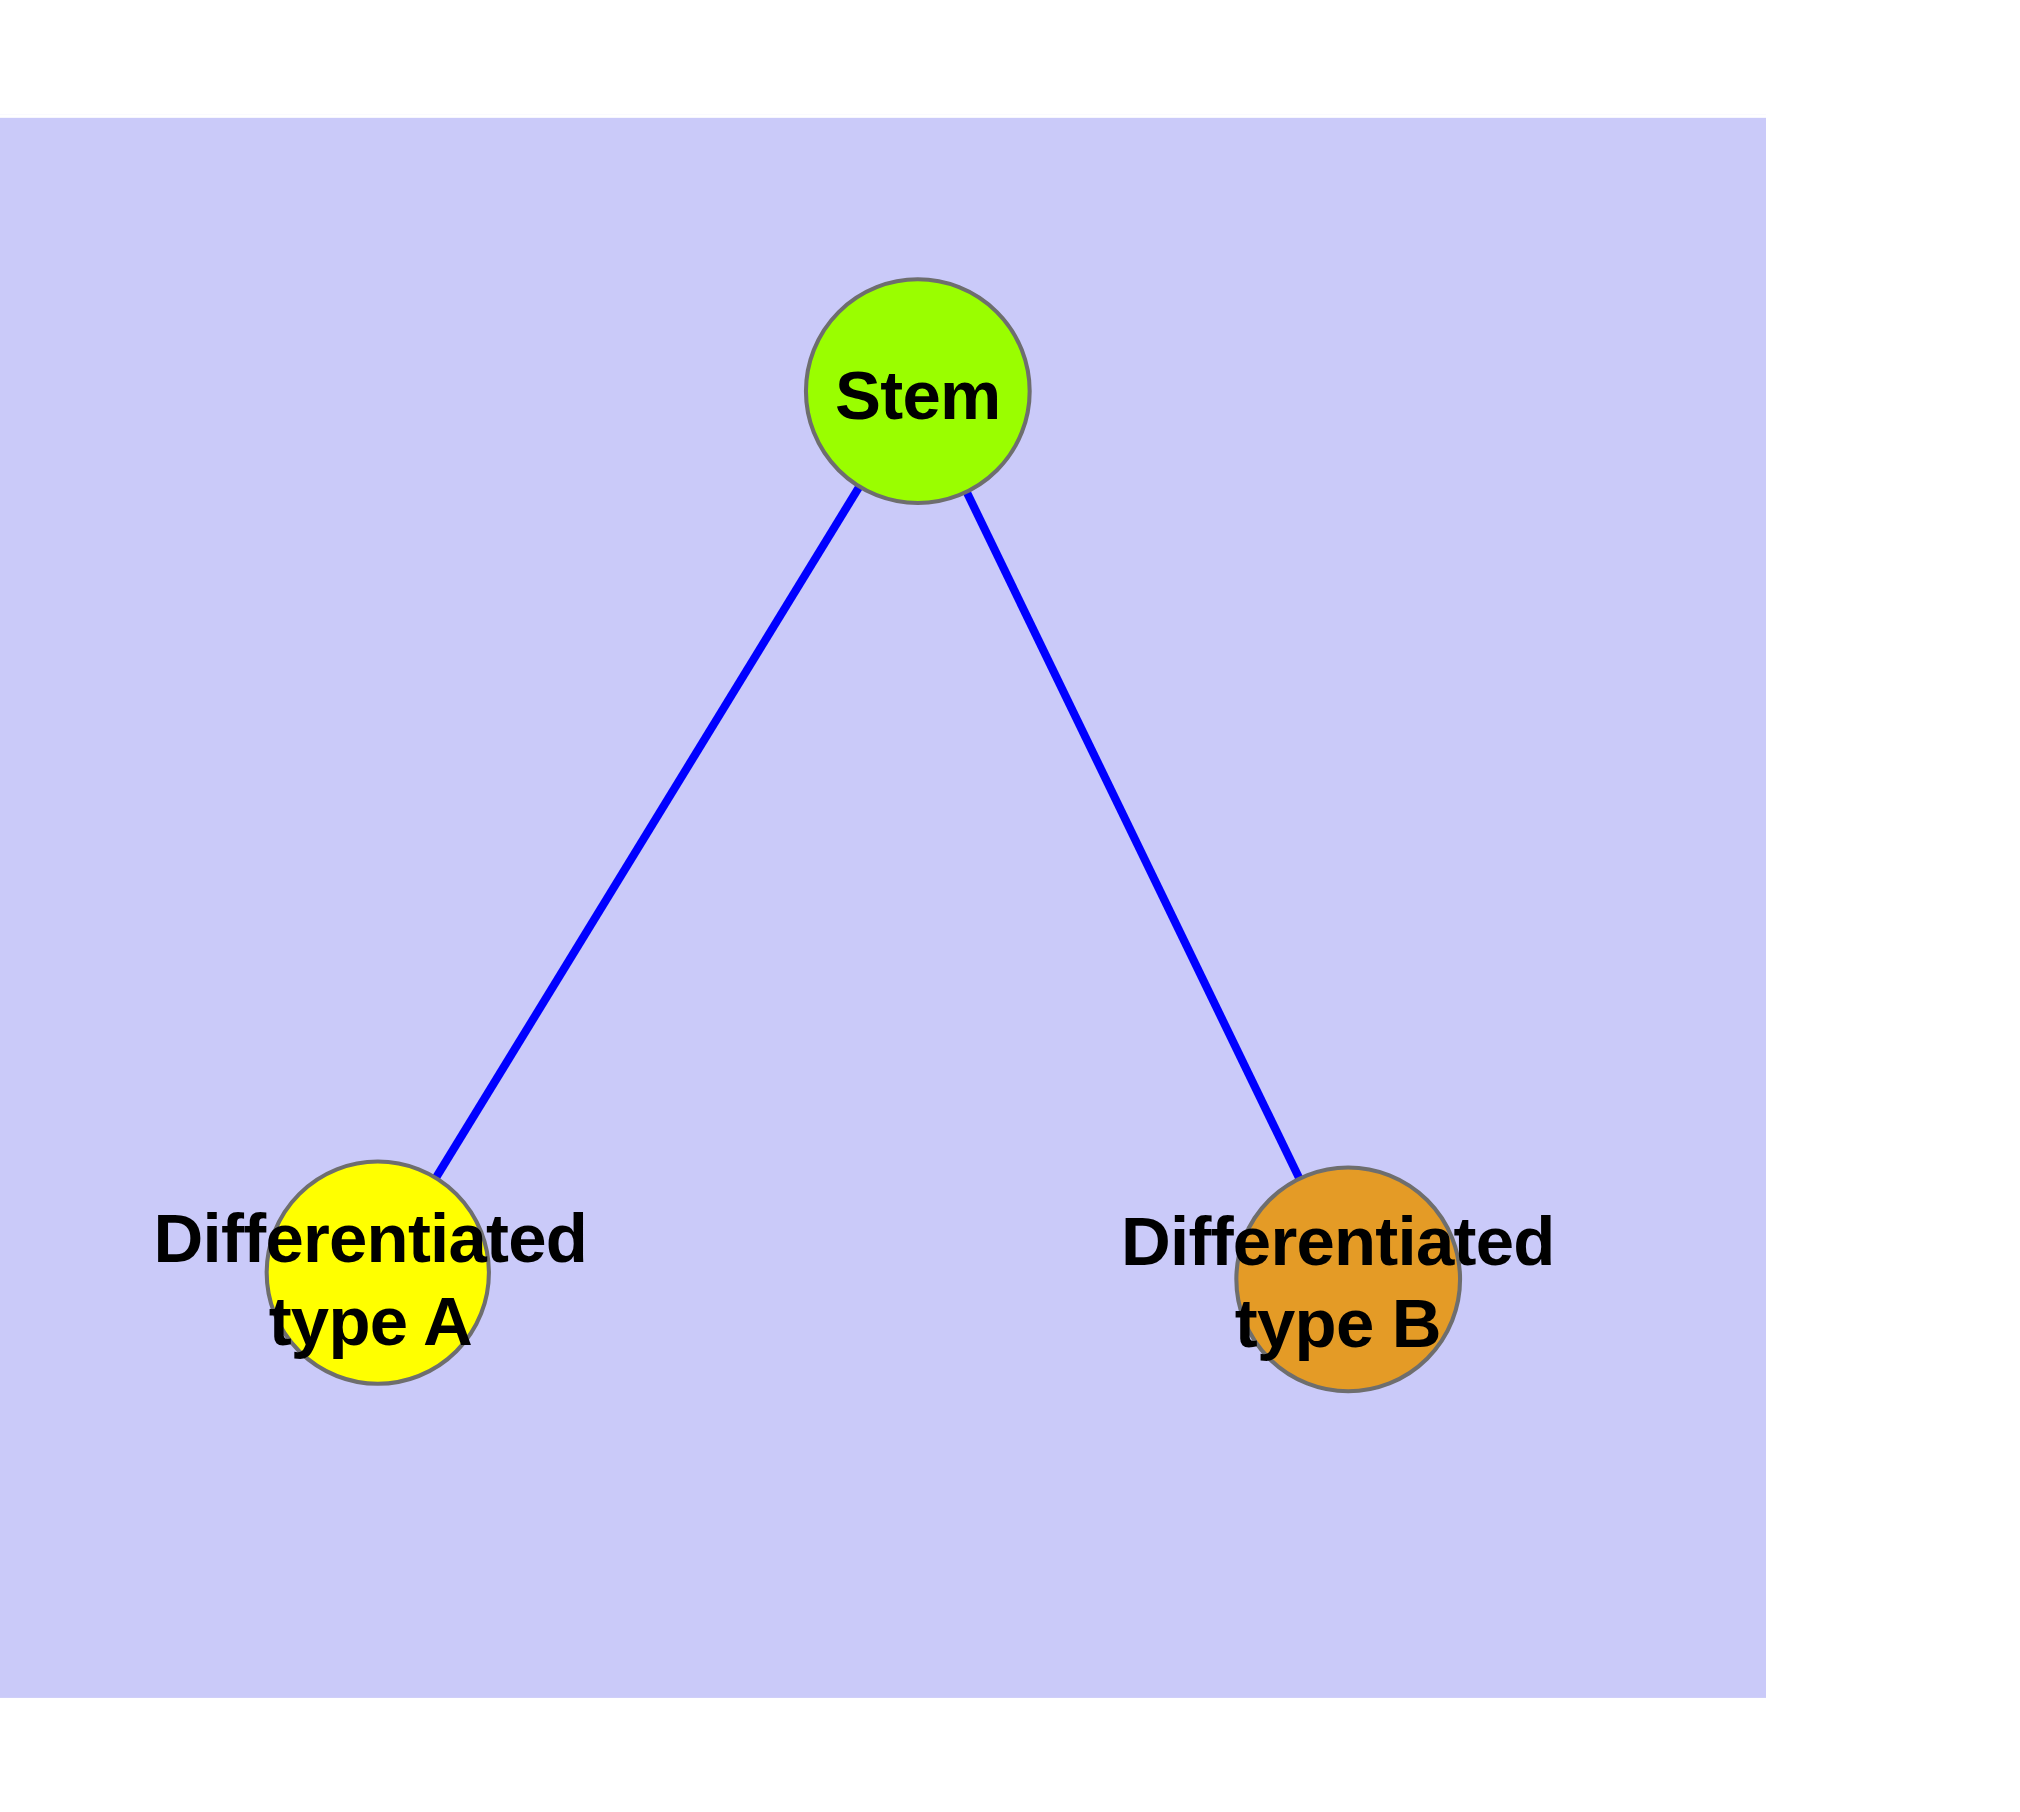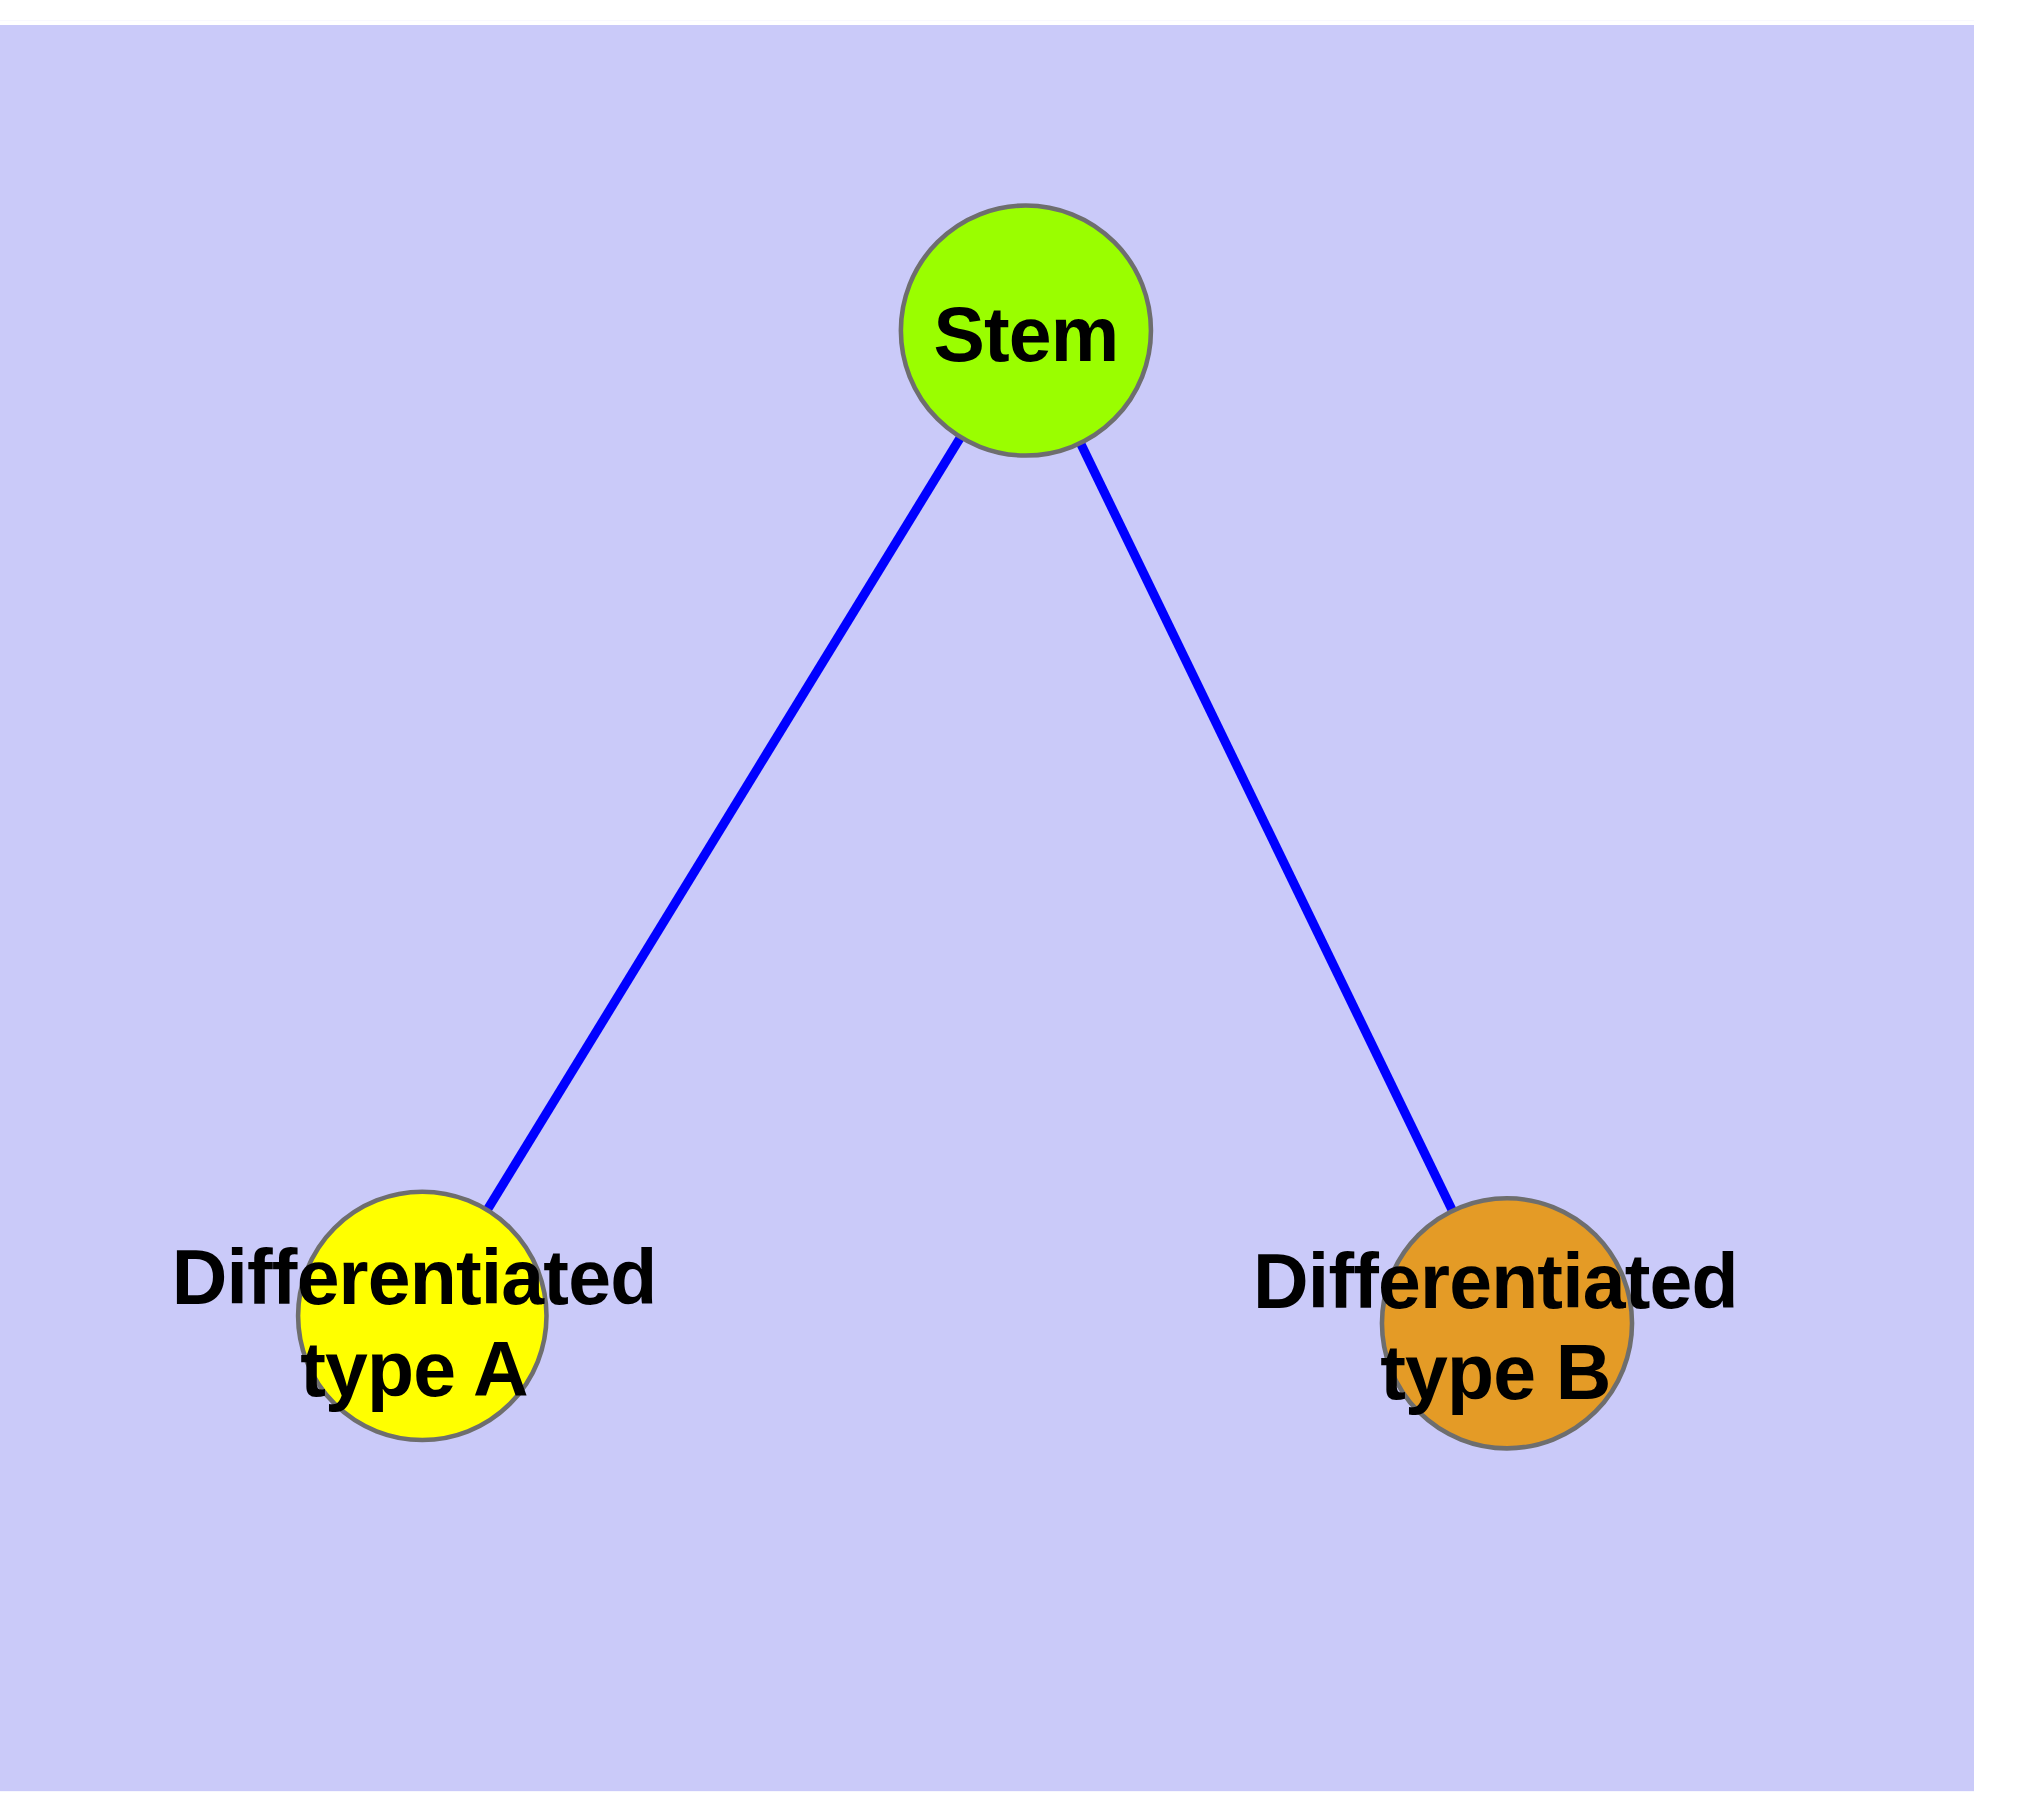--- a/index.html
+++ b/index.html
@@ -2,21 +2,21 @@
 <html style="font-size:13.6px"><head>
 <meta charset="utf-8">
 <style>
   html, body {
     margin: 0;
     padding: 0;
     background: #ffffff;
   }
   .canvas {
     position: relative;
-    width: 1974px;
+    width: 1766px;
     height: 1812px;
     overflow: hidden;
     font-family: "Liberation Sans", sans-serif;
   }
   .canvas svg {
     display: block;
     width: 100%;
     height: 100%;
   }
   .edge {

